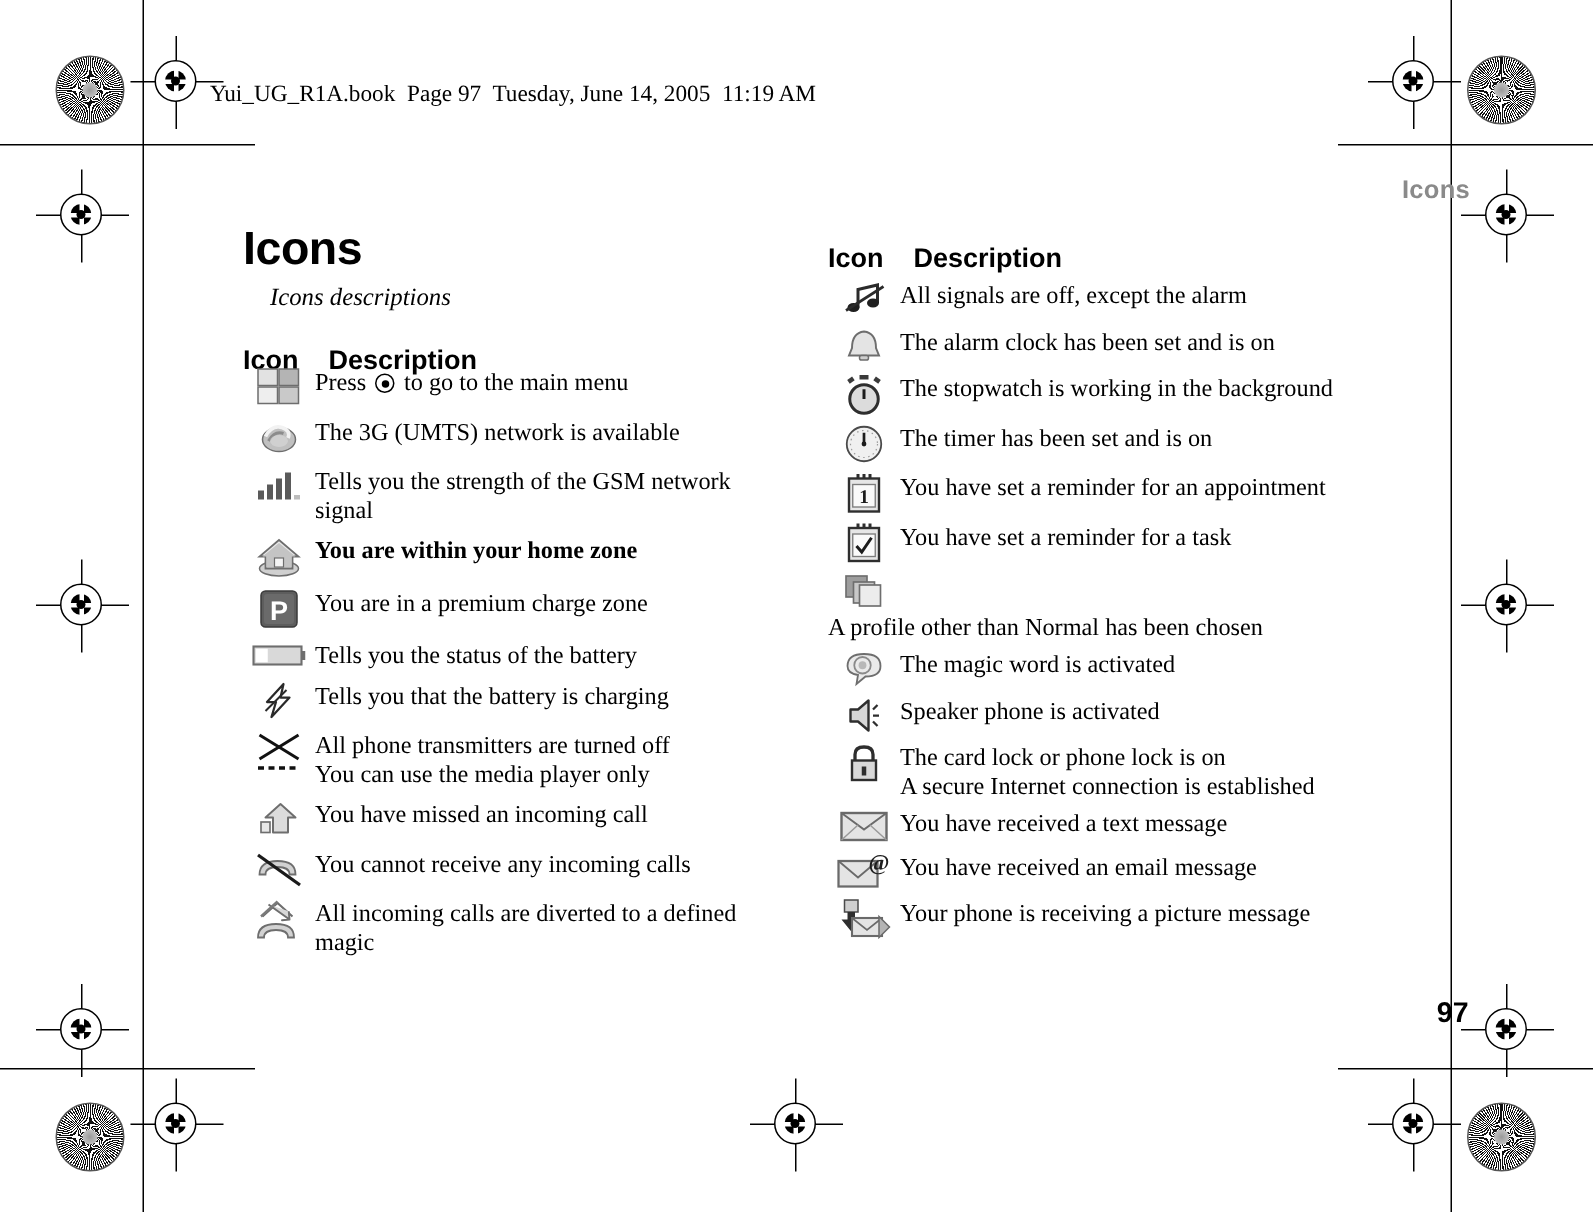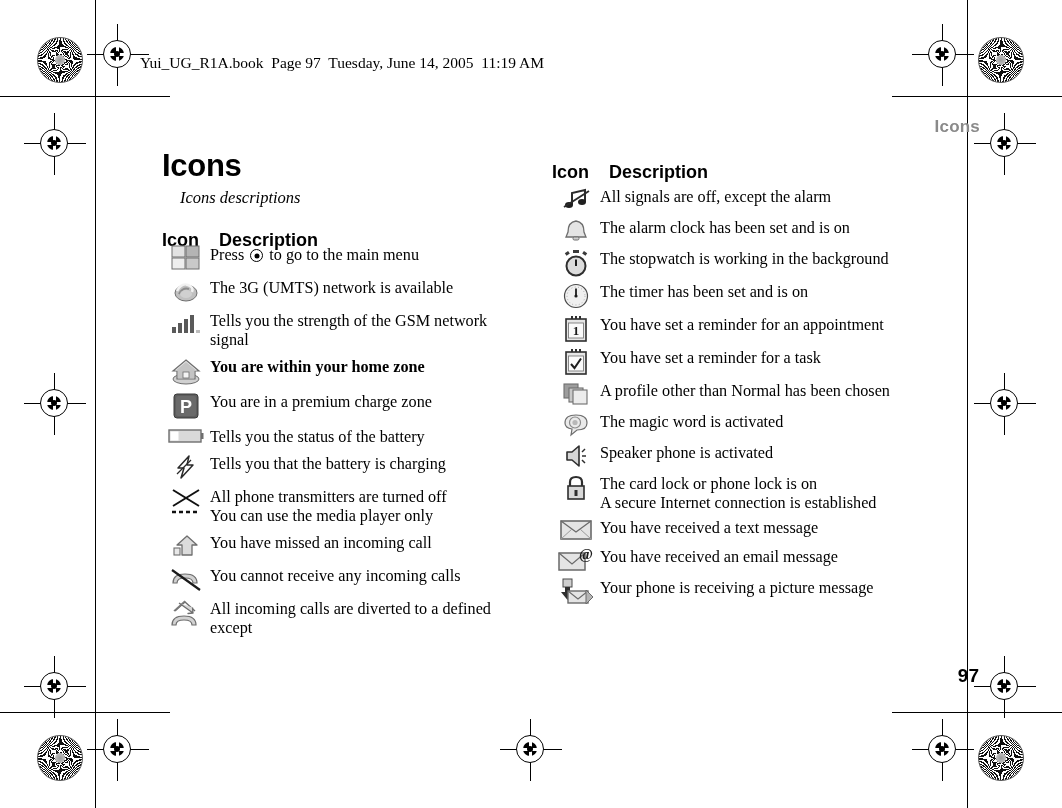--- a/index.html
+++ b/index.html
@@ -414,21 +414,21 @@
         <div class="row" style="margin-bottom: 6px;">
           <div class="cell-icon">
             <svg class="icon-svg" width="28" height="28" viewBox="0 0 28 28">
       <rect x="2" y="2" width="24" height="24" rx="3" fill="#5d5d5d" stroke="#3a3a3a" stroke-width="1"></rect>
       <rect x="4" y="4" width="20" height="20" rx="2" fill="#6a6a6a"></rect>
       <text x="14" y="21" font-family="Liberation Sans, sans-serif" font-size="18" font-weight="bold" fill="#ffffff" text-anchor="middle">P</text>
     </svg>
           </div>
           <div class="cell-desc"><span>You are in a premium charge zone</span></div>
         </div>
-        <div class="row" style="margin-bottom: 6px;">
+        <div class="row" style="margin-bottom: 6px; align-items: center;">
           <div class="cell-icon">
             <svg class="icon-svg" width="36" height="18" viewBox="0 0 36 18">
       <rect x="1" y="3" width="32" height="12" fill="#d9d9d9" stroke="#6e6e6e" stroke-width="1.4"></rect>
       <rect x="2.5" y="4.5" width="8" height="9" fill="#ffffff"></rect>
       <rect x="33" y="6" width="2.5" height="6" fill="#6e6e6e"></rect>
     </svg>
           </div>
           <div class="cell-desc"><span>Tells you the status of the battery</span></div>
         </div>
         <div class="row" style="margin-bottom: 6px;">
@@ -470,21 +470,21 @@
         </div>
         <div class="row" style="margin-bottom: 6px;">
           <div class="cell-icon">
             <svg class="icon-svg" width="34" height="30" viewBox="0 0 34 30">
       <path d="M6 12 L16 3 L26 12" fill="none" stroke="#6e6e6e" stroke-width="1.4"></path>
       <path d="M10 4 L24 14 L19 14.5 L24 14 L23.5 8.5" fill="#d6d6d6" stroke="#6e6e6e" stroke-width="1.3" stroke-linejoin="round"></path>
       <path d="M5 12 L16 2" stroke="#7a7a7a" stroke-width="1.6"></path>
       <path d="M3 26 Q3 17 15 17 Q27 17 27 26 L23 26 Q23 21 15 21 Q7 21 7 26 Z" fill="#d2d2d2" stroke="#6e6e6e" stroke-width="1.2"></path>
     </svg>
           </div>
-          <div class="cell-desc"><span>All incoming calls are diverted to a defined</span><span class="desc-line2">except</span></div>
+          <div class="cell-desc"><span>All incoming calls are diverted to a defined</span><span class="desc-line2">magic</span></div>
         </div>
       </div>
   </div>
 
   <div class="column" id="col-right">
     <div class="col-head" style="top:162px; left:0;">
       <span class="ch-icon">Icon</span><span>Description</span>
     </div>
     <div class="rows" id="rows-right" style="top:186px;">
         <div class="row" style="margin-bottom: 4px;">
@@ -549,21 +549,21 @@
       <rect x="8" y="1" width="2" height="4" fill="#2e2e2e"></rect>
       <rect x="12" y="1" width="2" height="4" fill="#2e2e2e"></rect>
       <rect x="16" y="1" width="2" height="4" fill="#2e2e2e"></rect>
       <rect x="3" y="4" width="20" height="22" fill="#e6e6e6" stroke="#2e2e2e" stroke-width="1.6"></rect>
       <rect x="5.5" y="8" width="15" height="15" fill="#fafafa" stroke="#7c7c7c" stroke-width="0.9"></rect>
       <path d="M8 16 L11.5 20 L18 10.5" fill="none" stroke="#1c1c1c" stroke-width="2"></path>
     </svg>
           </div>
           <div class="cell-desc"><span>You have set a reminder for a task</span></div>
         </div>
-        <div class="row" style="margin-bottom: 4px;">
+        <div class="row" style="margin-bottom: 4px; flex-direction: column;">
           <div class="cell-icon">
             <svg class="icon-svg" width="28" height="26" viewBox="0 0 28 26">
       <rect x="2" y="3" width="14" height="14" fill="#9d9d9d" stroke="#6e6e6e" stroke-width="1.1"></rect>
       <rect x="7" y="7" width="14" height="14" fill="#c8c8c8" stroke="#6e6e6e" stroke-width="1.1"></rect>
       <rect x="11" y="9" width="14" height="14" fill="#ececec" stroke="#6e6e6e" stroke-width="1.1"></rect>
     </svg>
           </div>
           <div class="cell-desc"><span>A profile other than Normal has been chosen</span></div>
         </div>
         <div class="row" style="margin-bottom: 4px;">

